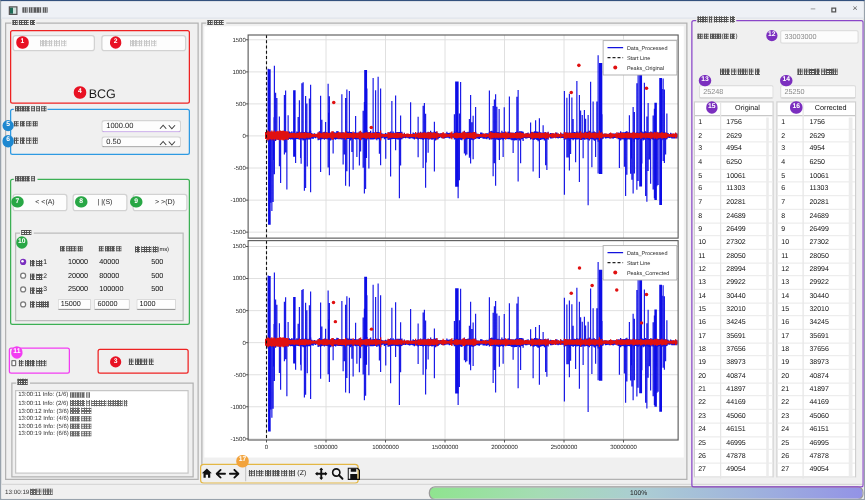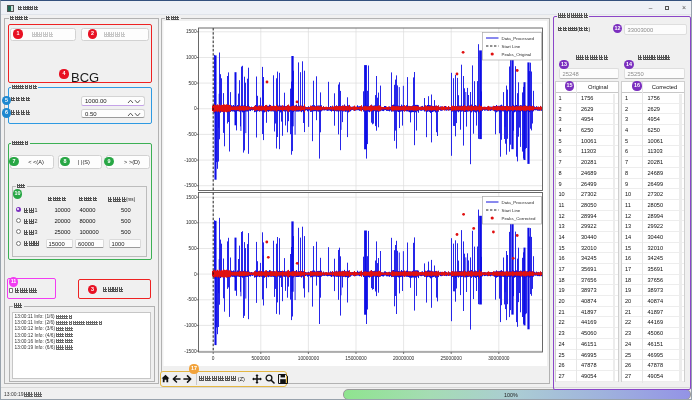--- a/index.html
+++ b/index.html
@@ -50,21 +50,21 @@
   </div>
 <div class="btn" style="left:80px;top:26.5px;width:68px;height:13.5px;color:#b4b4b4">
     <i class="cj " style="width:4.8px;height:5.2px;margin-right:0.8px"></i>
     <i class="cj " style="width:4.8px;height:5.2px;margin-right:0.8px"></i>
     <i class="cj " style="width:4.8px;height:5.2px;margin-right:0.8px"></i>
     <i class="cj " style="width:4.8px;height:5.2px;margin-right:0.8px"></i>
   </div>
 <div class="anno" style="left:12.4px;top:28.4px;width:9.2px;height:9.2px;background:#e81123;font-size:5.4px;line-height:9.2px">1</div>
 <div class="anno" style="left:86.9px;top:28.4px;width:9.2px;height:9.2px;background:#e81123;font-size:5.4px;line-height:9.2px">2</div>
 <div class="anno" style="left:58.4px;top:68.4px;width:9.2px;height:9.2px;background:#e81123;font-size:5.4px;line-height:9.2px">4</div>
-<div class="abs" style="left:70px;top:68.5px;font-size:13px;color:#1a1a1a">BCG</div>
+<div class="abs" style="left:70px;top:68.5px;font-size:10px;color:#1a1a1a">BCG</div>
 <div class="cbox" style="left:6.5px;top:85.5px;width:144px;height:37px;border:1.4px solid #2e9ae2"></div>
 <div class="glab" style="left:10px;top:83.5px;height:4.5px">
     <i class="cj " style="width:3.7px;height:4.1px;margin-right:0.5px"></i>
     <i class="cj " style="width:3.7px;height:4.1px;margin-right:0.5px"></i>
     <i class="cj " style="width:3.7px;height:4.1px;margin-right:0.5px"></i>
     <i class="cj " style="width:3.7px;height:4.1px;margin-right:0.5px"></i>
     <i class="cj " style="width:3.7px;height:4.1px;margin-right:0.5px"></i>
     <i class="cj " style="width:3.7px;height:4.1px;margin-right:0.5px"></i>
   </div>
 <div class="bl" style="left:10px;top:95.5px;color:#1a1a1a">

